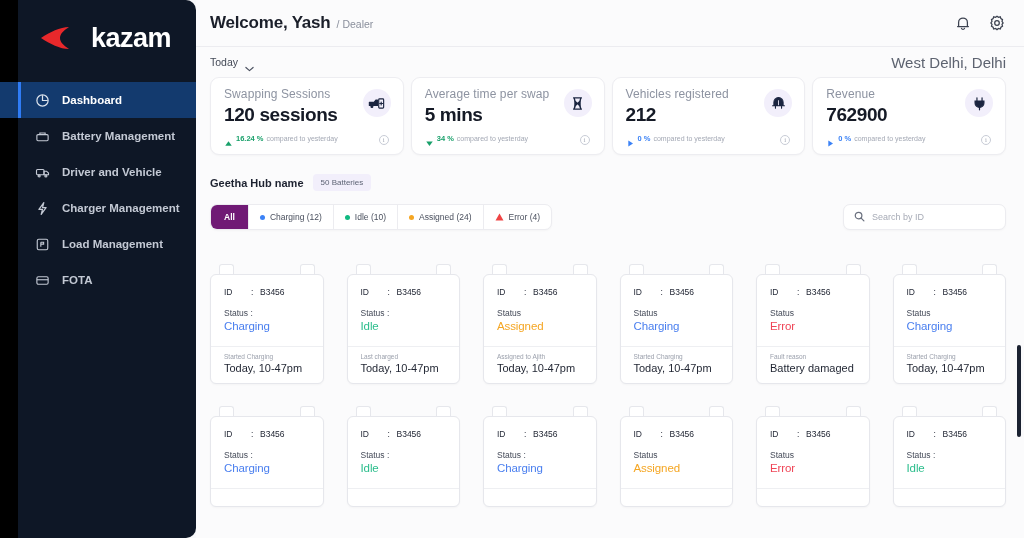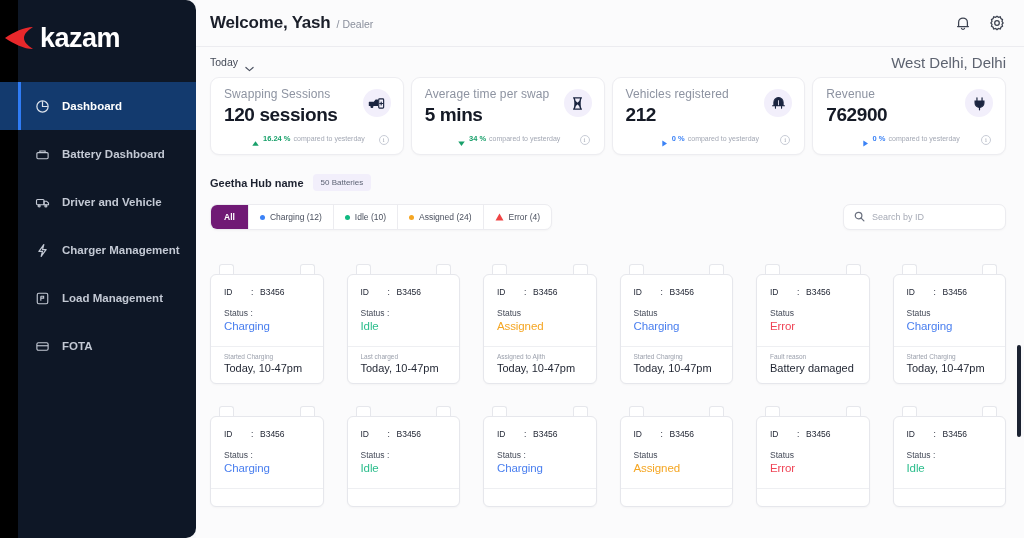--- a/index.html
+++ b/index.html
@@ -15,27 +15,27 @@
   .sidebar {
     width:196px; flex:0 0 196px;
     background:#0e1726;
     border-top-right-radius:10px; border-bottom-right-radius:10px;
     padding-top:0;
     position:relative;
     display:flex; flex-direction:column;
   }
   .sb-edge { position:absolute; left:0; top:0; bottom:0; width:18px; background:#000; }
   .logo-wrap {
-    height:76px; display:flex; align-items:center; gap:6px;
+    height:76px; display:flex; align-items:center; padding-left:36px; gap:21px;
   }
   .logo-mark { width:34px; height:28px; position:relative; flex:0 0 34px; }
   .logo-text { color:#fff; font-size:27px; font-weight:700; letter-spacing:-0.5px; line-height:1; }
   .nav { display:flex; flex-direction:column; padding-top:6px; }
   .nav-item {
-    height:48px; display:flex; align-items:center; gap:12px;
+    height:36px; display:flex; align-items:center; gap:12px;
     padding-left:34px; color:#d6dbe4; font-size:11.5px; font-weight:700;
     position:relative; cursor:pointer;
   }
   .nav-item .ico { width:16px; height:16px; flex:0 0 16px; display:flex; align-items:center; justify-content:center; }
   .nav-item.active { background:#133a6e; color:#ffffff; }
   .nav-item.active::before {
     content:""; position:absolute; left:18px; top:0; bottom:0; width:3px; background:#2f7cf6;
   }
   .nav-item.dim { color:#c3c9d4; font-weight:700; }
 
@@ -63,21 +63,21 @@
 
   
   .stats { display:flex; gap:7px; }
   .stat {
     flex:1; background:#fff; border:1px solid #ededf1; border-radius:9px;
     height:78px; padding:9px 11px 7px 13px; position:relative;
     box-shadow:0 1px 2px rgba(20,25,40,0.03);
   }
   .stat-label { font-size:12px; color:#8d93a1; letter-spacing:0.1px; }
   .stat-value { font-size:19px; font-weight:700; color:#151a26; margin-top:3px; letter-spacing:-0.4px; }
-  .stat-foot { display:flex; align-items:center; gap:3px; margin-top:8px;justify-content:center; }
+  .stat-foot { display:flex; align-items:center; gap:3px; margin-top:8px; }
   .tri { width:9px; height:9px; flex:0 0 9px; }
   .stat-delta { font-size:7.5px; font-weight:700; }
   .stat-cmp { font-size:7px; color:#a3a8b4; }
   .stat-icon {
     position:absolute; right:12px; top:11px; width:28px; height:28px; border-radius:50%;
     background:#f2effb; display:flex; align-items:center; justify-content:center;
   }
   .info-dot {
     position:absolute; right:14px; bottom:9px; width:10px; height:10px; border-radius:50%;
     border:1px solid #c8ccd6; color:#a9aeba; font-size:7px; line-height:8px; text-align:center;
@@ -178,21 +178,21 @@
         <span>Dashboard</span>
       </div>
 
       <div class="nav-item dim">
         <span class="ico">
           <svg viewBox="0 0 16 16" width="15" height="15" fill="none" stroke="#c3c9d4" stroke-width="1.2">
             <rect x="2" y="6" width="12" height="6.5" rx="1.2"></rect>
               <path d="M5.2 6 V4.2 H10.8 V6"></path>
           </svg>
         </span>
-        <span>Battery Dashboard</span>
+        <span>Battery Management</span>
       </div>
 
       <div class="nav-item dim">
         <span class="ico">
           <svg viewBox="0 0 16 16" width="15" height="15" fill="none" stroke="#c3c9d4" stroke-width="1.2">
             <rect x="1.6" y="4.8" width="8" height="5.6" rx="1"></rect>
               <path d="M9.6 6.6 H12.3 L14.4 8.6 V10.4 H9.6 Z"></path>
             <circle cx="4.4" cy="11.6" r="1.1"></circle>
               <circle cx="11.6" cy="11.6" r="1.1"></circle>
           </svg>

